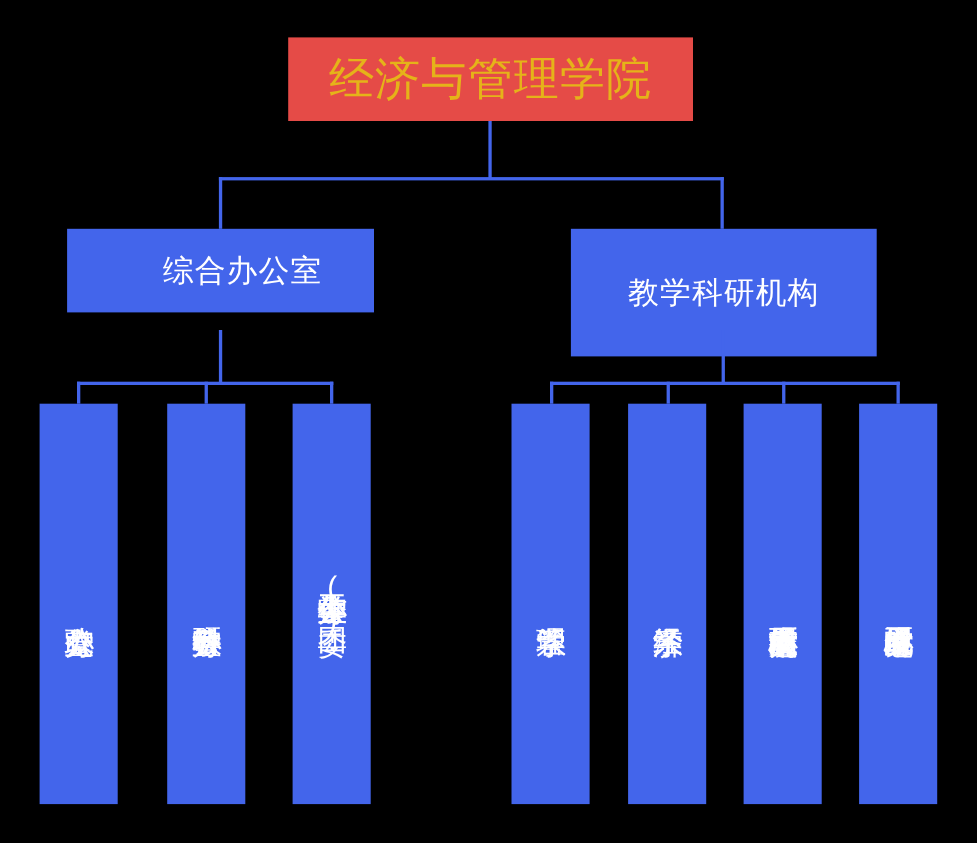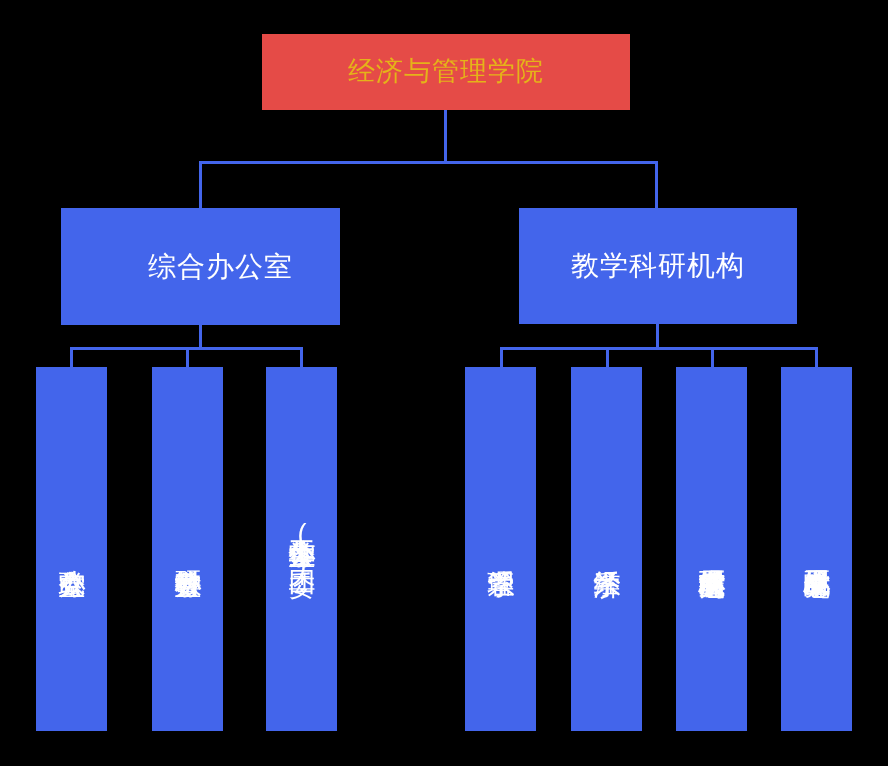--- a/index.html
+++ b/index.html
@@ -19,21 +19,21 @@
     position: absolute;
     box-sizing: border-box;
     display: flex;
     align-items: center;
     justify-content: center;
     text-align: center;
   }
   .node-root {
     background: #e54b47;
     color: #e5b319;
-    font-size: 27px;
+    font-size: 41px;
     letter-spacing: 1px;
     line-height: 1.15;
   }
   .node-branch {
     background: #4365eb;
     color: #ffffff;
     font-size: 28px;
     letter-spacing: 1px;
     line-height: 1.2;
   }
@@ -64,21 +64,21 @@
 
   <div class="node node-root" style="left:262px; top:34px; width:368px; height:76px;">
     <span>经济与管理学院</span>
   </div>
 
   <div class="conn" style="left:444px; top:110px; width:3px; height:53px;"></div>
   <div class="conn" style="left:199px; top:161px; width:459px; height:3px;"></div>
   <div class="conn" style="left:199px; top:161px; width:3px; height:47px;"></div>
   <div class="conn" style="left:655px; top:161px; width:3px; height:47px;"></div>
 
-  <div class="node node-branch" style="left:61px; top:208px; width:279px; height:117px;padding-left:40px;">
+  <div class="node node-branch" style="left:61px; top:208px; width:279px; height:76px;padding-left:40px;">
     <span>综合办公室</span>
   </div>
 
   <div class="node node-branch" style="left:519px; top:208px; width:278px; height:116px;">
     <span>教学科研机构</span>
   </div>
 
   <div class="conn" style="left:199px; top:300px; width:3px; height:49px;"></div>
   <div class="conn" style="left:70px; top:347px; width:233px; height:3px;"></div>
   <div class="conn" style="left:70px; top:347px; width:3px; height:20px;"></div>

